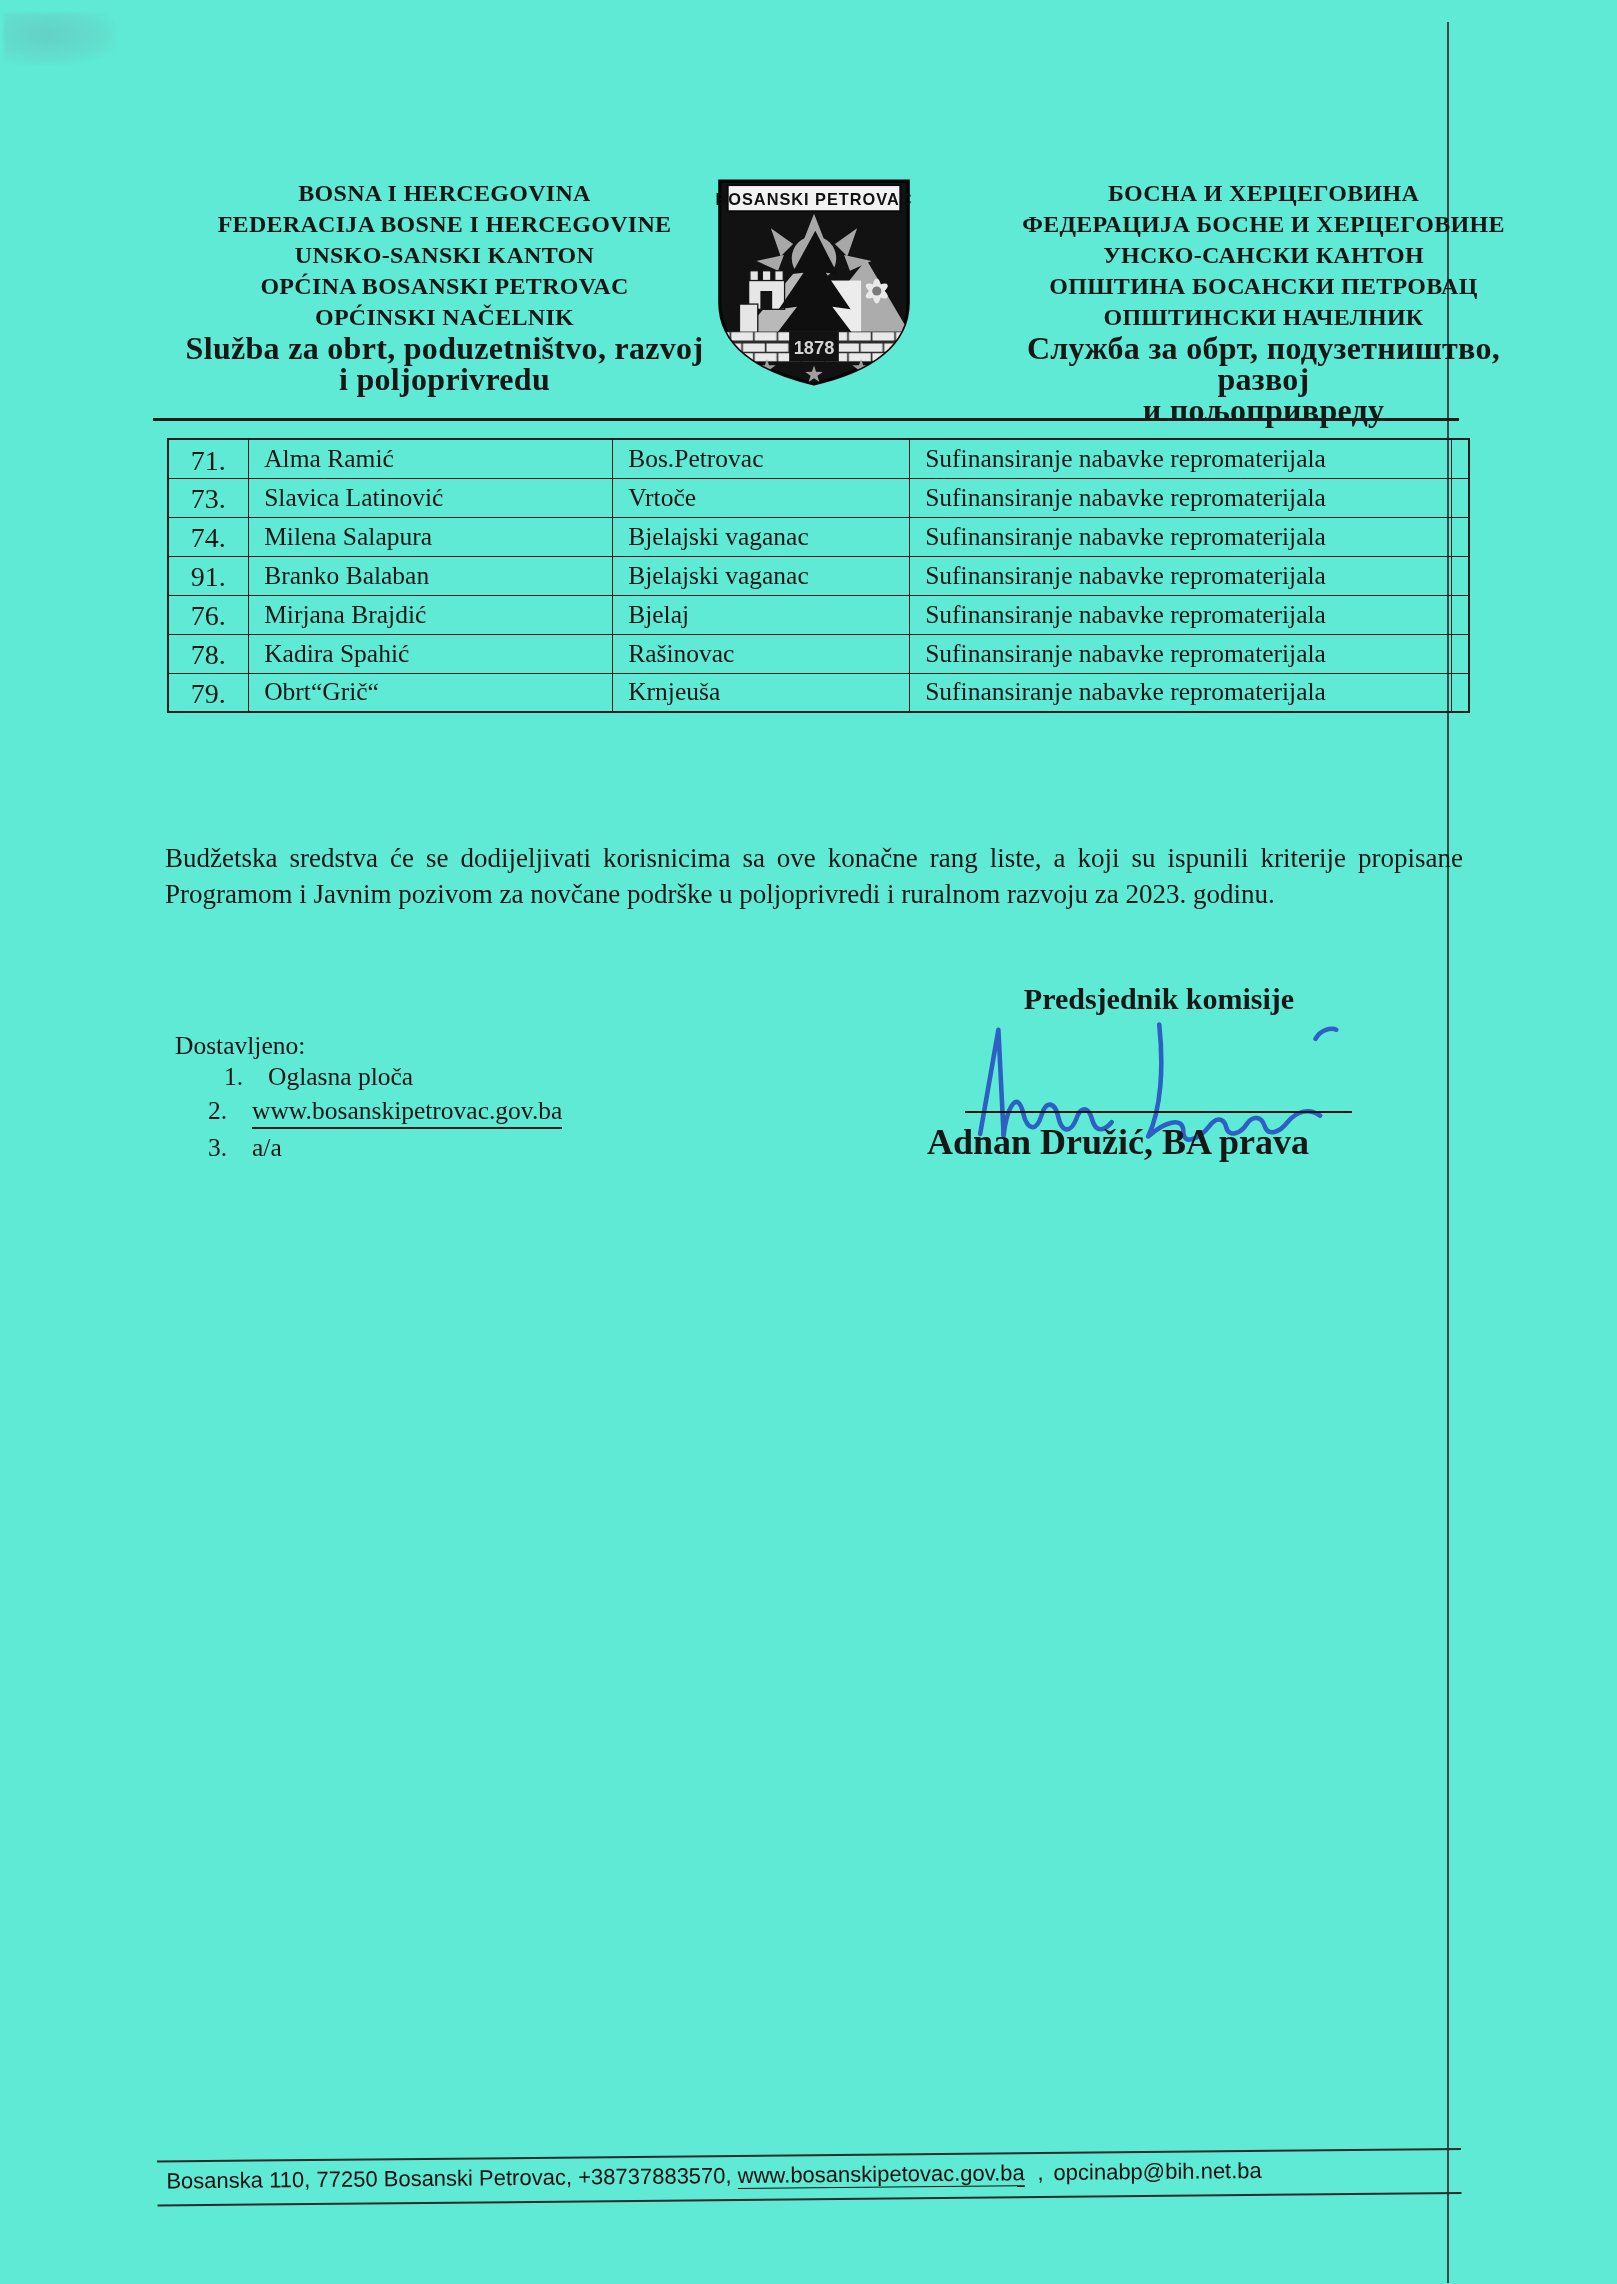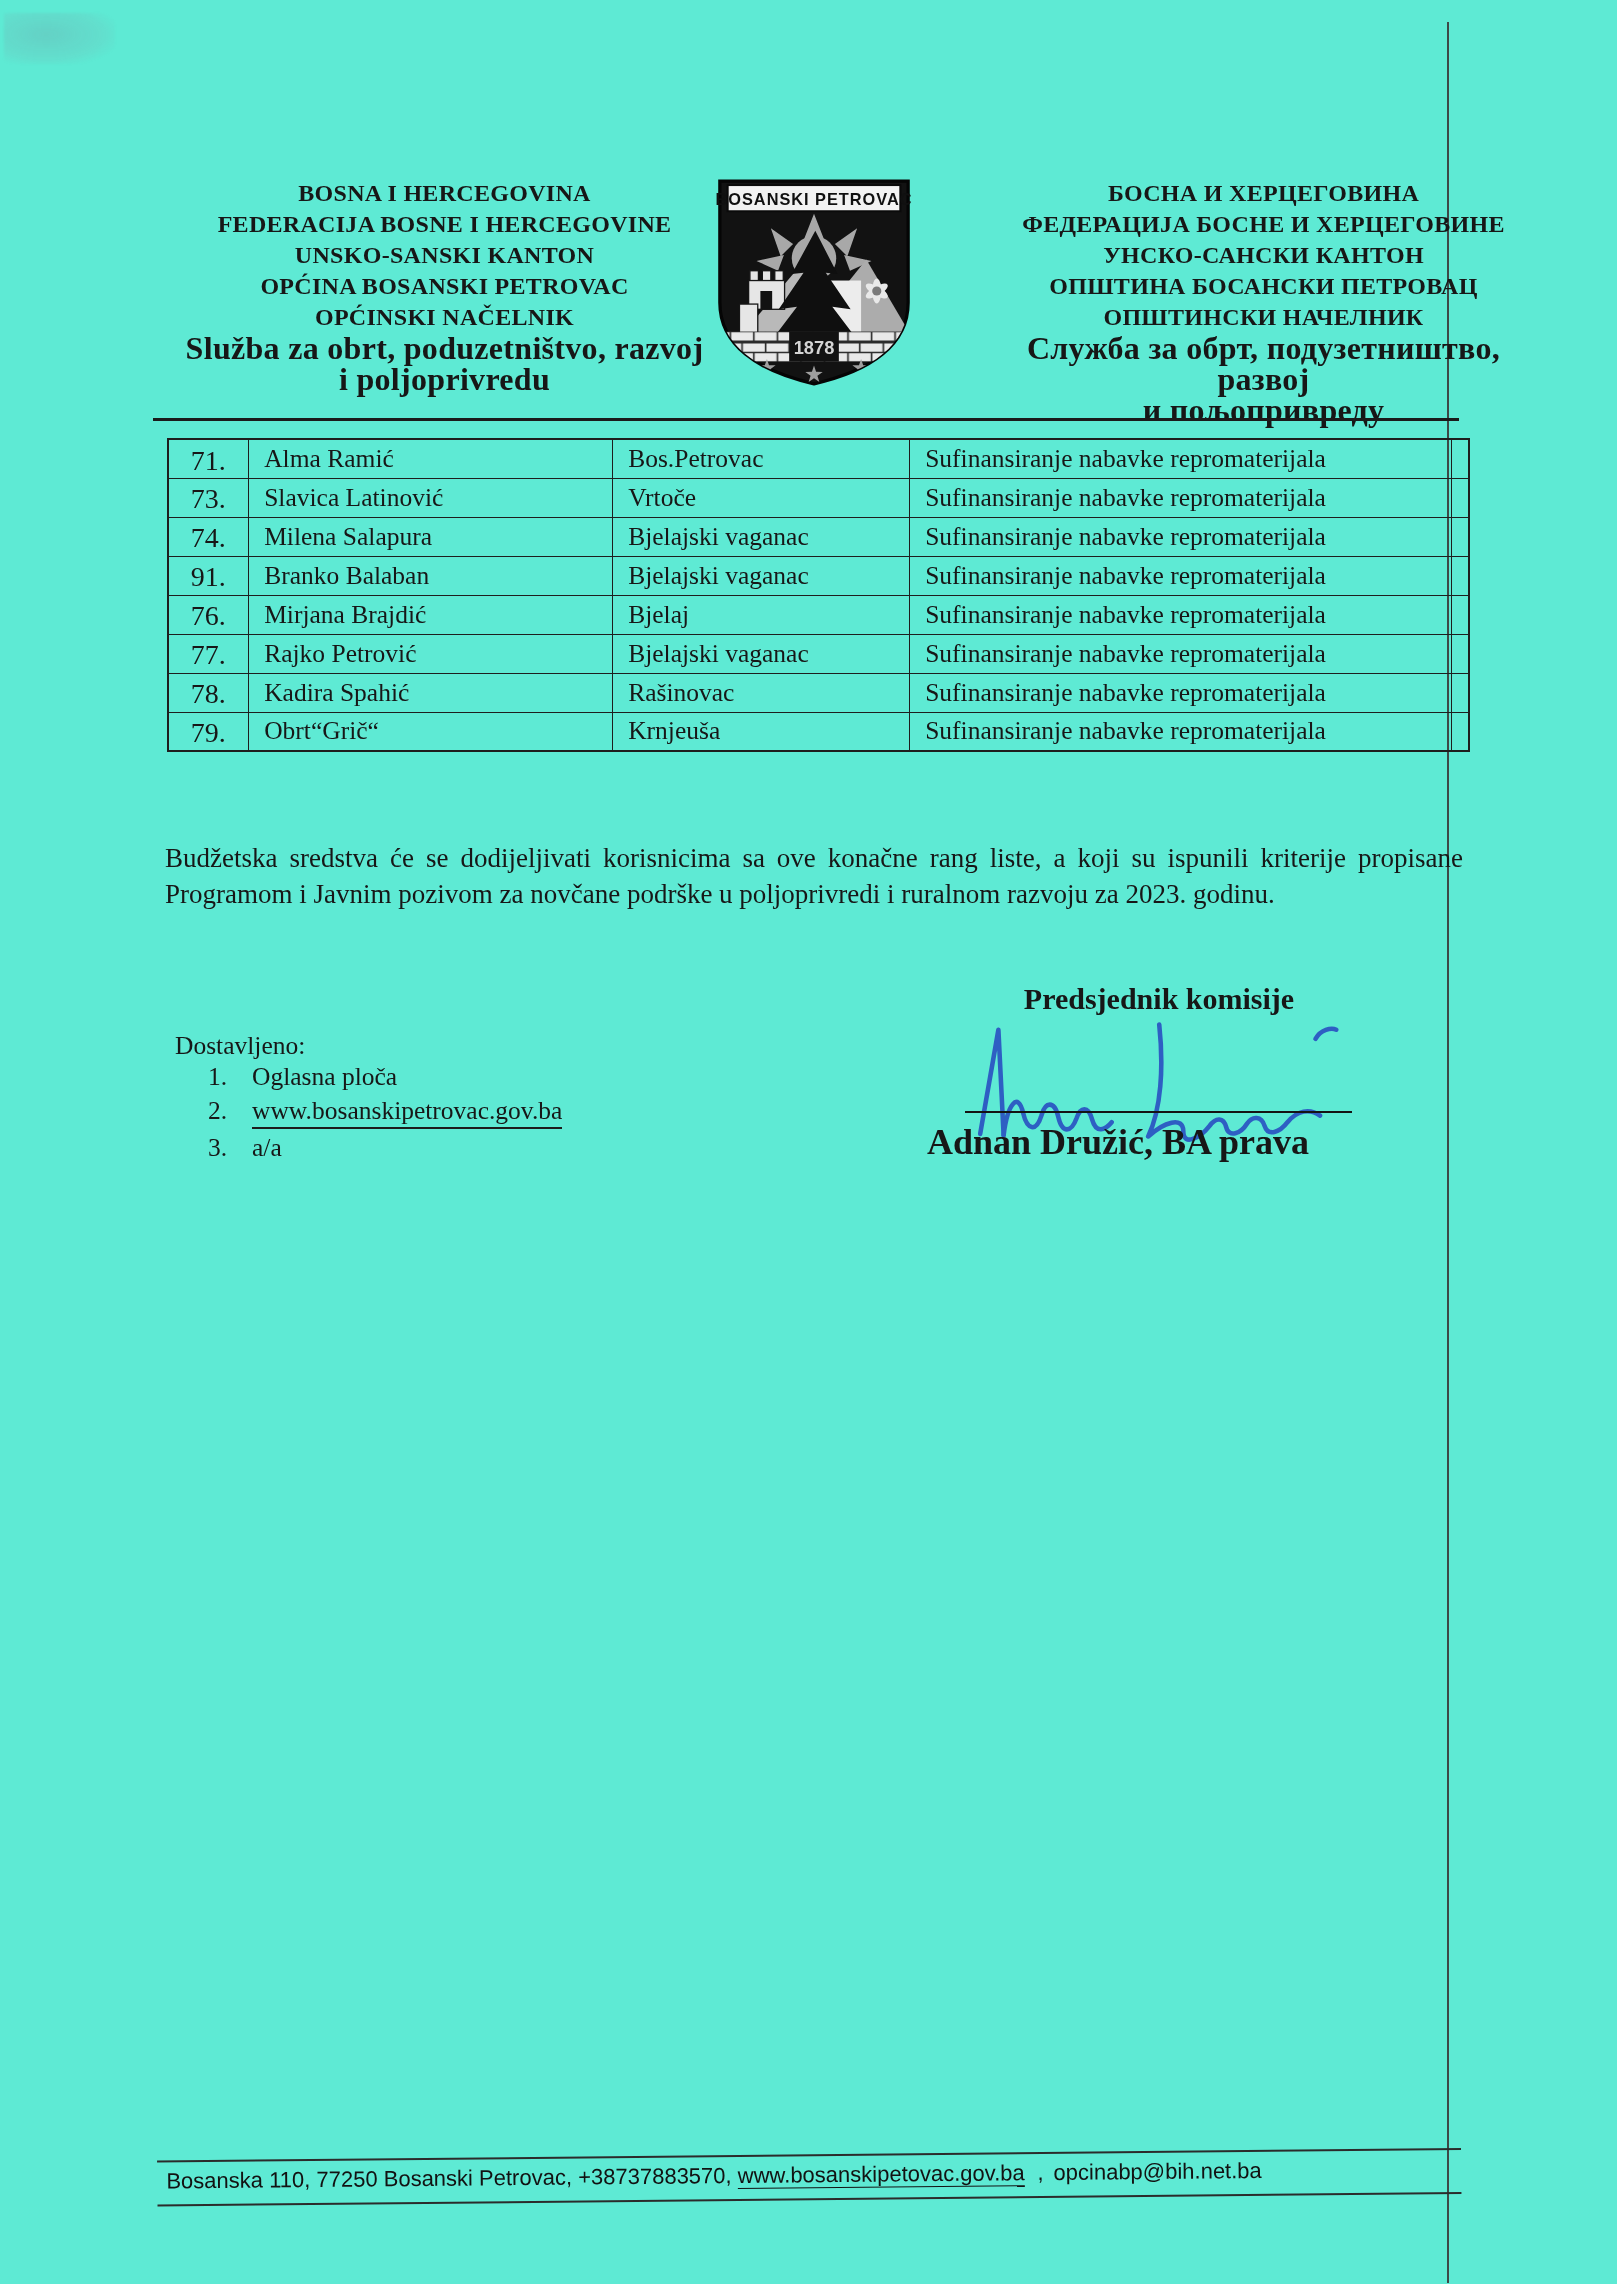--- a/index.html
+++ b/index.html
@@ -54,21 +54,21 @@
   
   .sig-title { position:absolute; left:950px; top:982px; width:418px; text-align:center; font-weight:bold; font-size:30px; }
   .sig-svg   { position:absolute; left:960px; top:1005px; }
   .sig-line  { position:absolute; left:965px; top:1111px; width:387px; height:2px; background:#141414; }
   .sig-name  { position:absolute; left:927px; top:1121px; width:462px; text-align:left; font-weight:bold; font-size:36px; }
 
   
   .dist-label { position:absolute; left:175px; top:1031px; font-size:25.5px; }
   .dist-item  { position:absolute; left:208px; font-size:25.5px; }
   .dist-item .dnum  { display:inline-block; width:44px; }
-  .dist-item.i1 { top:1062px; }
+  .dist-item.i1 { top:1062px;margin-left:16px; }
   .dist-item.i2 { top:1096px; }
   .dist-item.i3 { top:1133px; }
   .u-link { border-bottom:2px solid #1c1c1c; padding-bottom:2px; cursor:pointer; }
 
   
   .footer {
     position:absolute; left:157px; top:2148px; width:1304px;
     border-top:2px solid #2b2b2b; border-bottom:2px solid #2b2b2b;
     padding:5.9px 0 9.8px 9.1px;
     font-family:"Liberation Sans", sans-serif; font-size:22px; color:#121212;
@@ -198,27 +198,20 @@
         <td class="cell-extra"></td>
       </tr>
       <tr>
         <td class="cell-num">76.</td>
         <td class="cell-name">Mirjana Brajdić</td>
         <td class="cell-place">Bjelaj</td>
         <td class="cell-purpose">Sufinansiranje nabavke repromaterijala</td>
         <td class="cell-extra"></td>
       </tr>
       <tr>
-        <td class="cell-num">77.</td>
-        <td class="cell-name">Rajko Petrović</td>
-        <td class="cell-place">Bjelajski vaganac</td>
-        <td class="cell-purpose">Sufinansiranje nabavke repromaterijala</td>
-        <td class="cell-extra"></td>
-      </tr>
-      <tr>
         <td class="cell-num">78.</td>
         <td class="cell-name">Kadira Spahić</td>
         <td class="cell-place">Rašinovac</td>
         <td class="cell-purpose">Sufinansiranje nabavke repromaterijala</td>
         <td class="cell-extra"></td>
       </tr>
       <tr>
         <td class="cell-num">79.</td>
         <td class="cell-name">Obrt“Grič“</td>
         <td class="cell-place">Krnjeuša</td>

